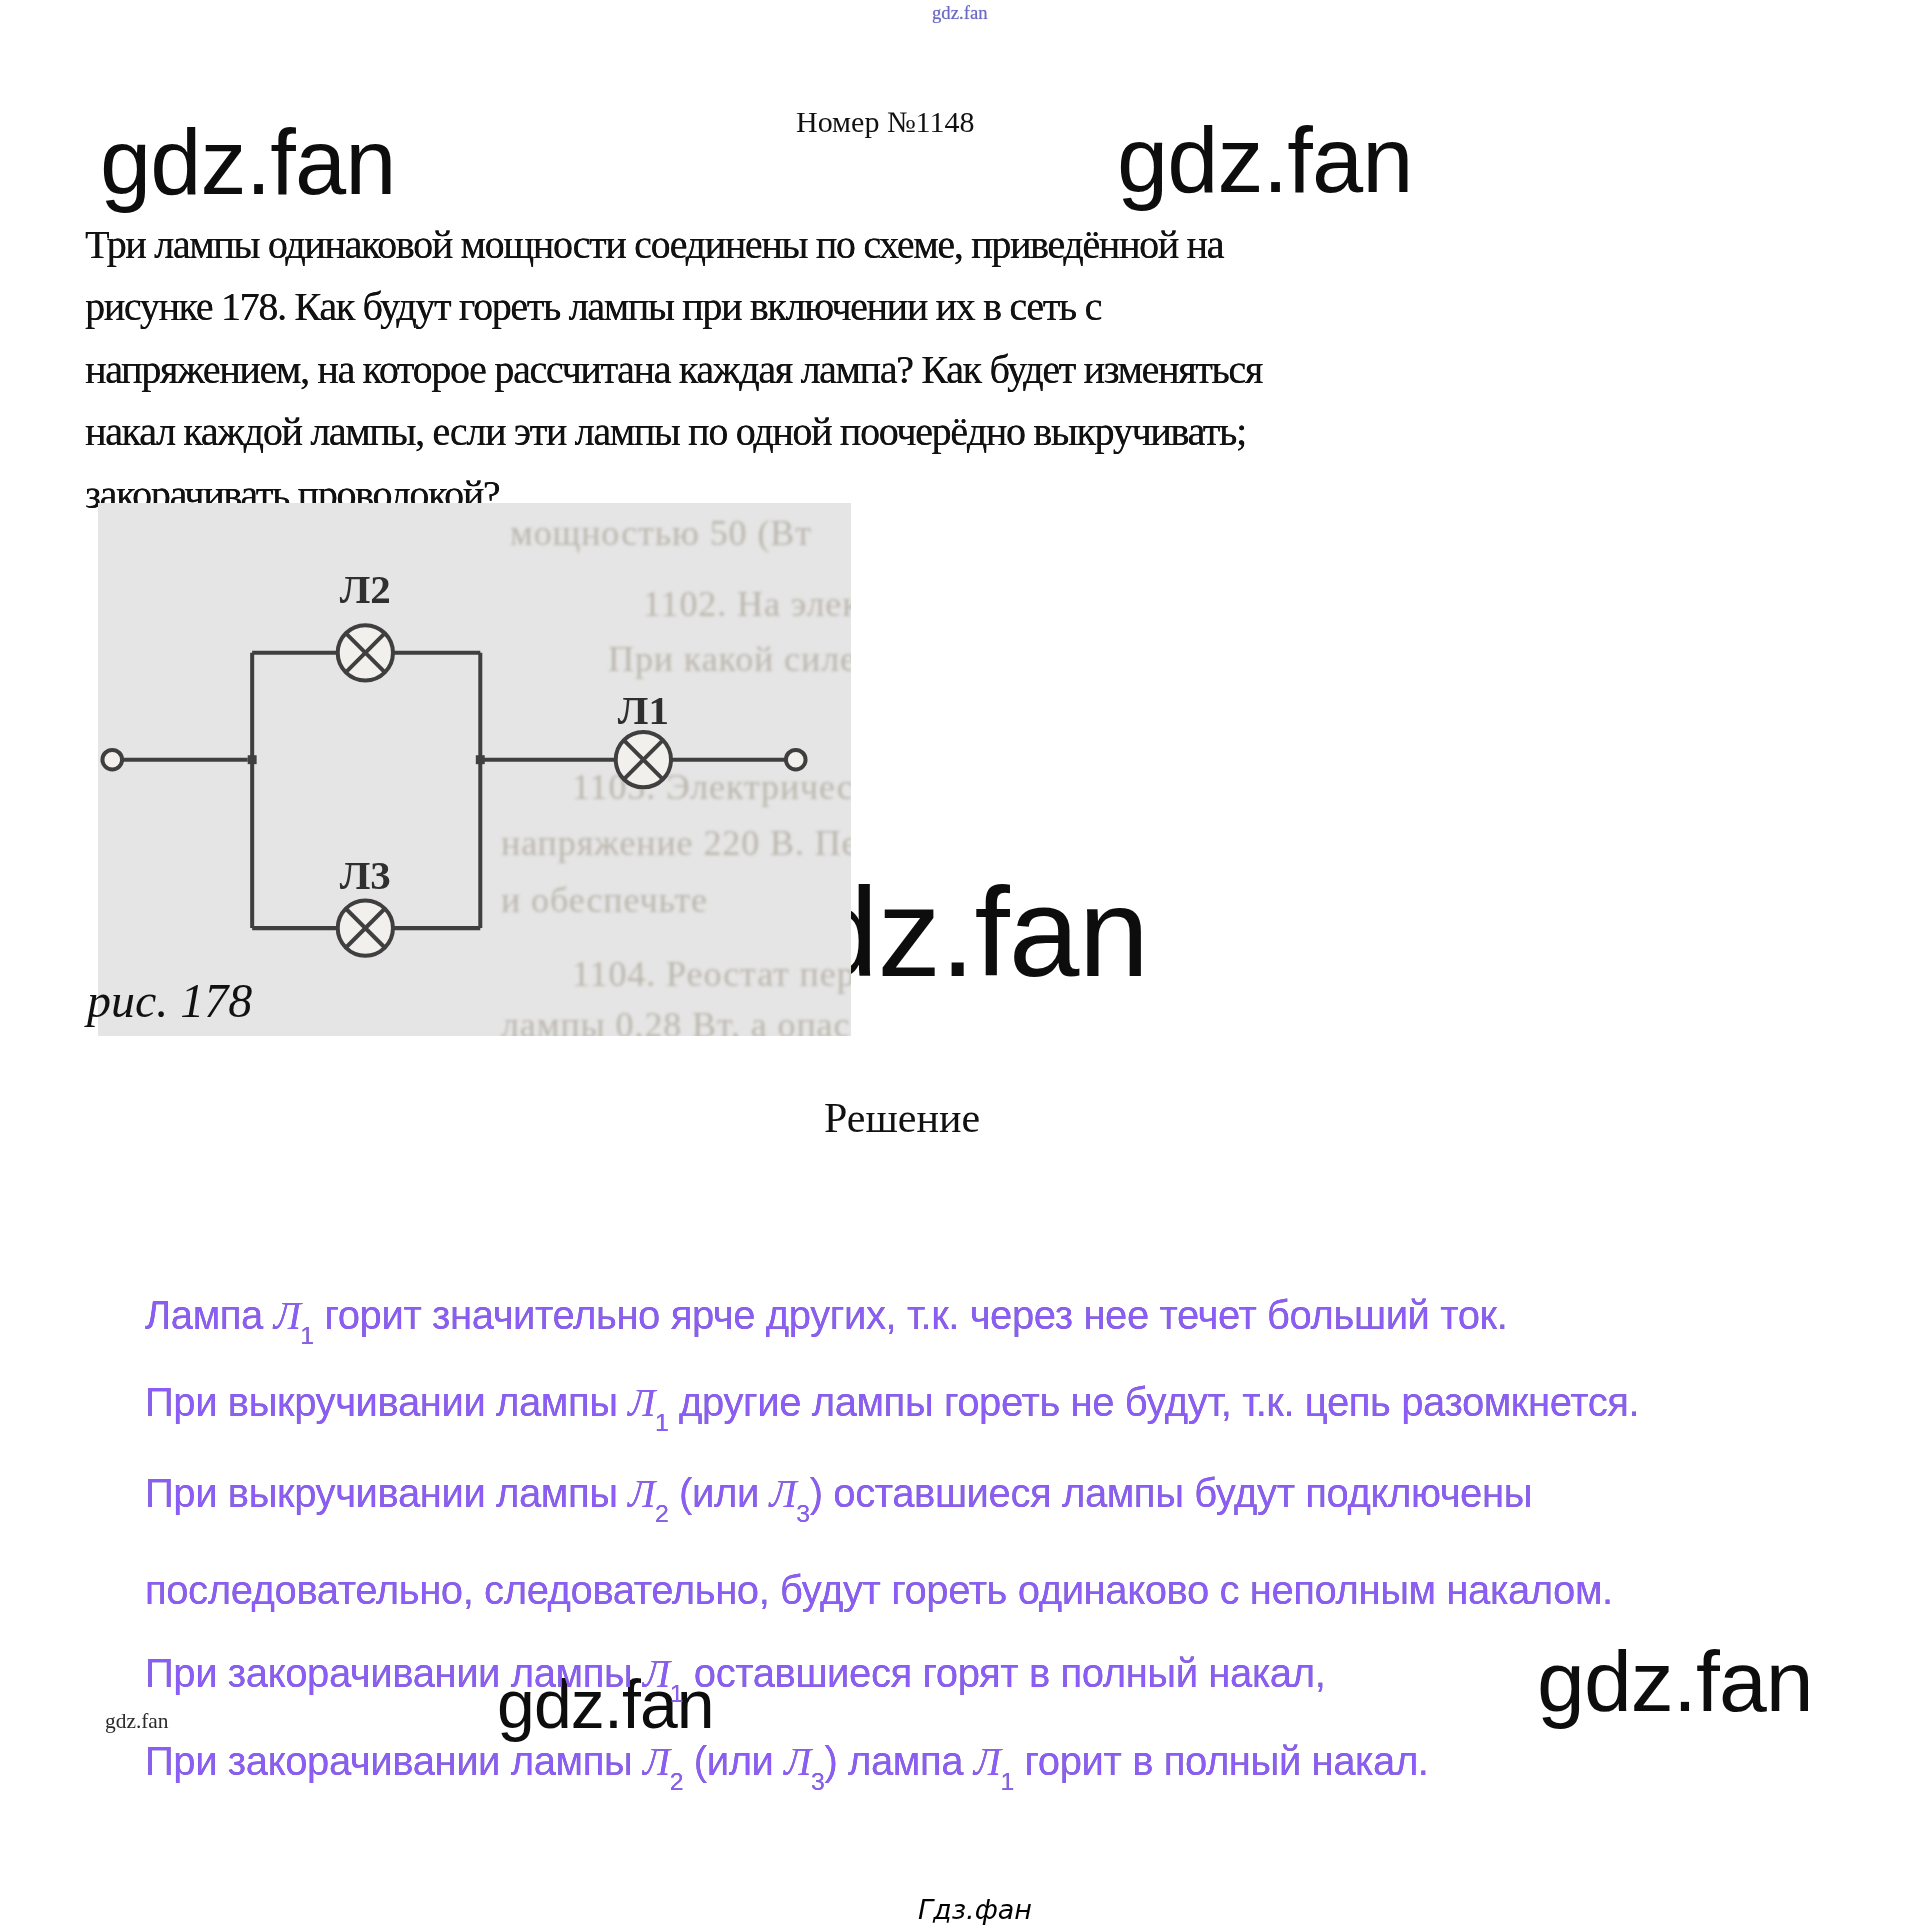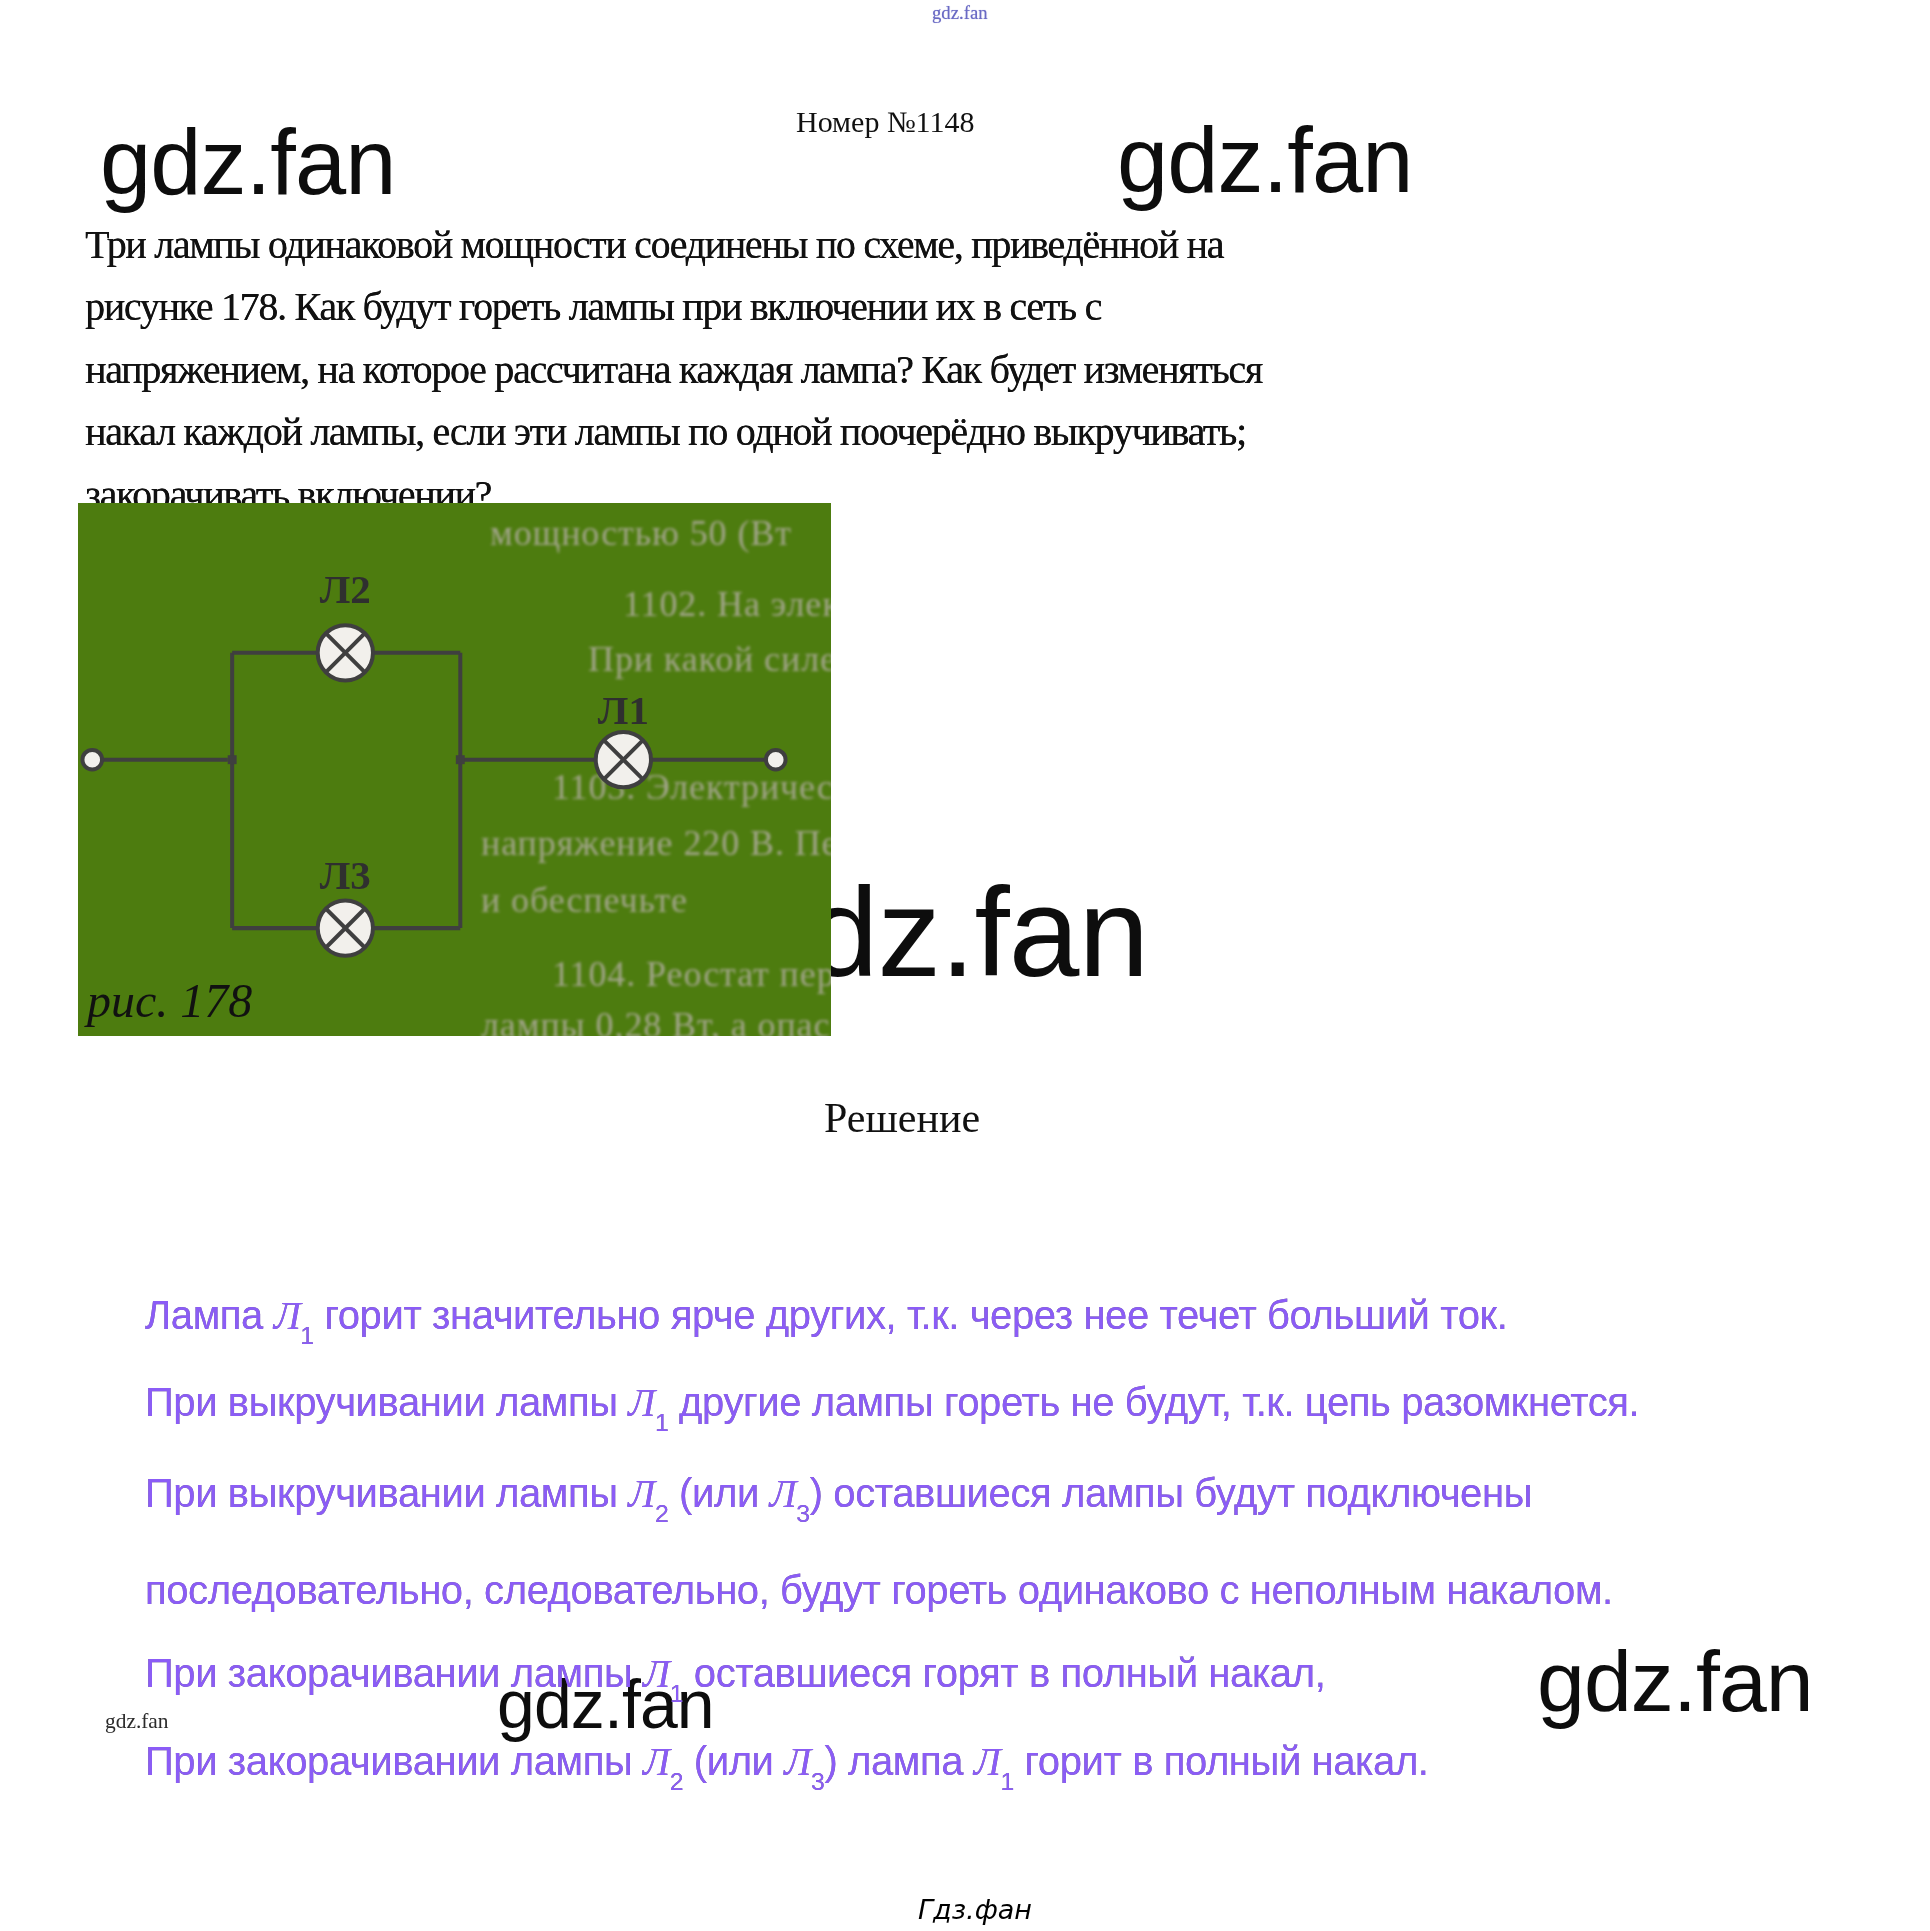--- a/index.html
+++ b/index.html
@@ -18,22 +18,22 @@
   .wm-top-blue {left:932px;top:1.8px;  font-size:18.7px;letter-spacing:0;color:#6a6ac4;
                 text-shadow:0 0 0.9px #9a9ad8;}
 
   
   .doc-title{left:796px;top:105px;font-size:30px;}
   .problem-line{left:85px;font-size:40px;letter-spacing:-1.3px;
                 text-shadow:0.3px 0 0 currentColor;}
   .pl0{top:221px}.pl1{top:283px}.pl2{top:346px}.pl3{top:408px}.pl4{top:471px}
 
   
-  .figure{position:absolute;left:78px;top:503px;width:753px;height:533px;
-          background:#4d7c0f;overflow:hidden;}
+  .figure{position:absolute;left:98px;top:503px;width:753px;height:533px;
+          background:#e5e5e5;overflow:hidden;}
   .bleed{position:absolute;font-family:"Liberation Serif",serif;font-size:36px;
          color:#b3aea3;filter:blur(1.4px);opacity:.85;white-space:nowrap;letter-spacing:0.9px;}
   .fig-caption{left:87px;top:973px;font-size:48px;font-weight:normal;font-style:italic;}
 
   
   .solution-heading{left:824px;top:1094px;font-size:42px;}
   .sol-line{left:145px;font-family:"Liberation Sans",sans-serif;font-size:40px;
             color:#8b5cf6;letter-spacing:-0.4px;text-shadow:0 0 0.4px rgba(70,70,75,.8);}
   .sl0{top:1292px}.sl1{top:1379px}.sl2{top:1470px}.sl3{top:1568px}.sl4{top:1650px}.sl5{top:1738px}
   .sol-line .lamp-ref i{font-family:"Liberation Serif",serif;font-style:italic;}
@@ -57,21 +57,21 @@
   <div class="abs wm wm-top-right">gdz.fan</div>
   <div class="abs wm wm-center">gdz.fan</div>
   <div class="abs wm wm-bot-mid">gdz.fan</div>
   <div class="abs wm wm-bot-right">gdz.fan</div>
   <div class="abs wm-small-black">gdz.fan</div>
 
   <div class="abs problem-line pl0">Три лампы одинаковой мощности соединены по схеме, приведённой на</div>
   <div class="abs problem-line pl1">рисунке 178. Как будут гореть лампы при включении их в сеть с</div>
   <div class="abs problem-line pl2">напряжением, на которое рассчитана каждая лампа? Как будет изменяться</div>
   <div class="abs problem-line pl3">накал каждой лампы, если эти лампы по одной поочерёдно выкручивать;</div>
-  <div class="abs problem-line pl4">закорачивать включении?</div>
+  <div class="abs problem-line pl4">закорачивать проволокой?</div>
 
   <div class="figure">
 
     <div class="bleed" style="left:412px;top:9px">мощностью 50 (Вт</div>
     <div class="bleed" style="left:545px;top:80px">1102. На электрическом</div>
     <div class="bleed" style="left:510px;top:135px">При какой силе тока работает</div>
     <div class="bleed" style="left:474px;top:263px">1103. Электрических лампах</div>
     <div class="bleed" style="left:403px;top:319px">напряжение 220 В. Передачу</div>
     <div class="bleed" style="left:403px;top:376px">и обеспечьте</div>
     <div class="bleed" style="left:474px;top:450px">1104. Реостат перед</div>

